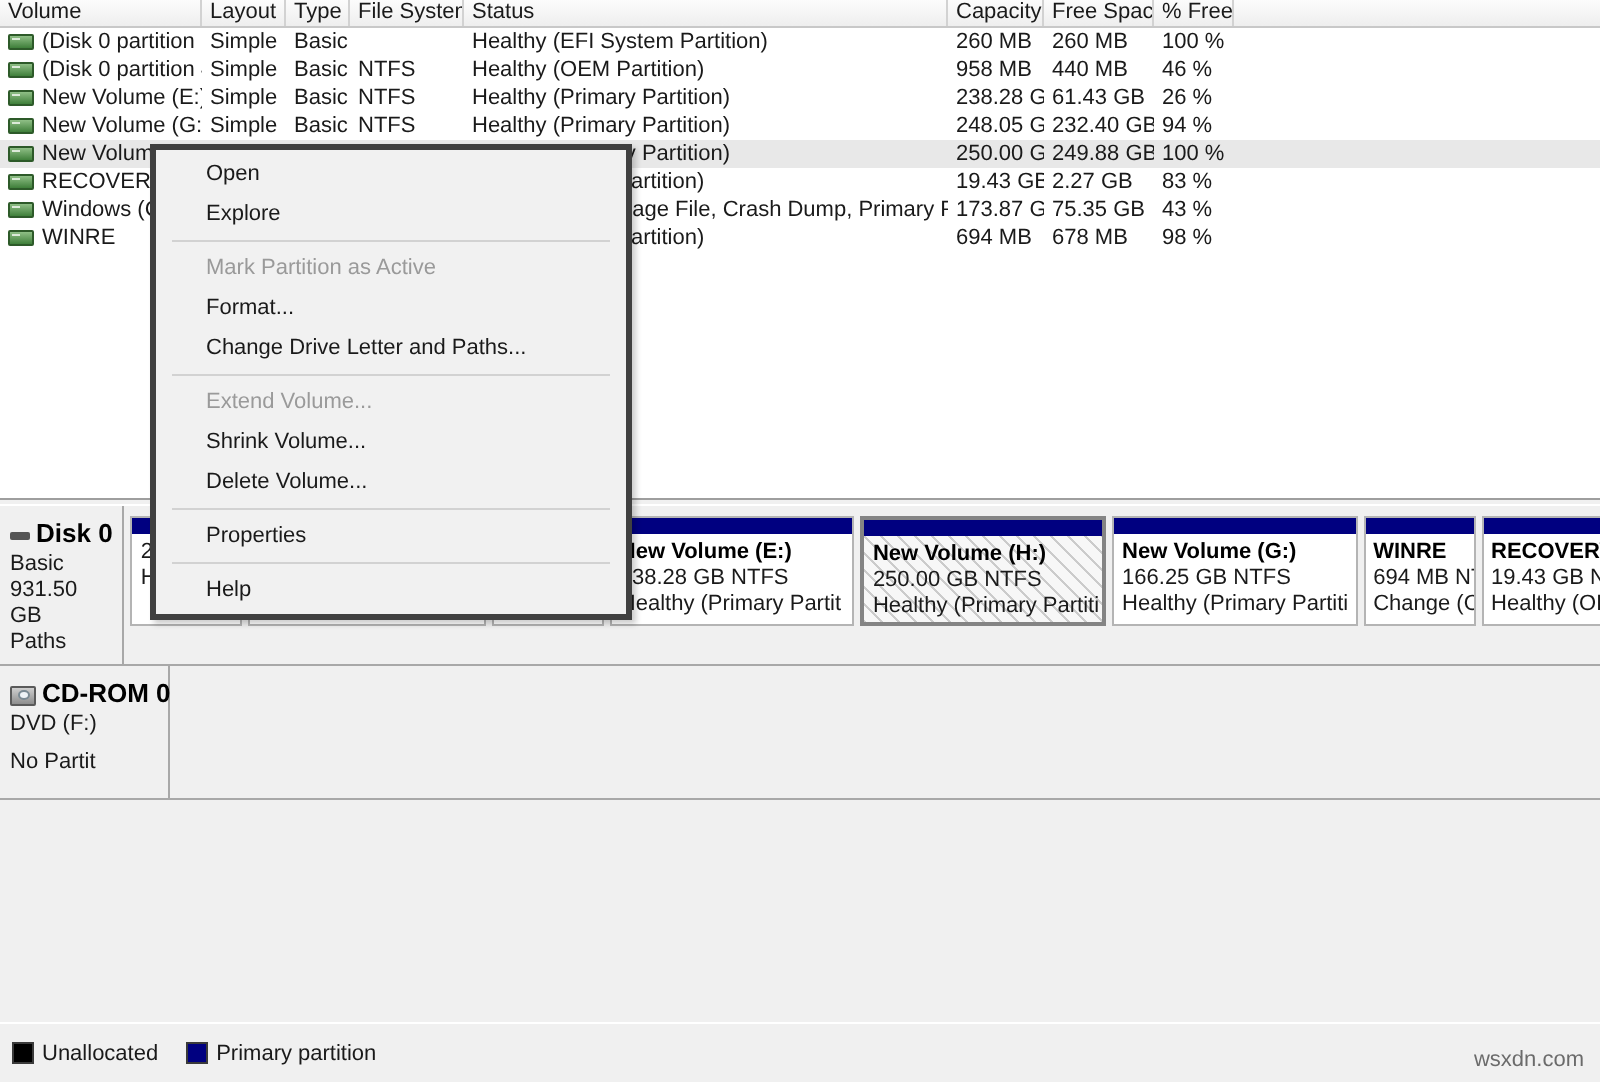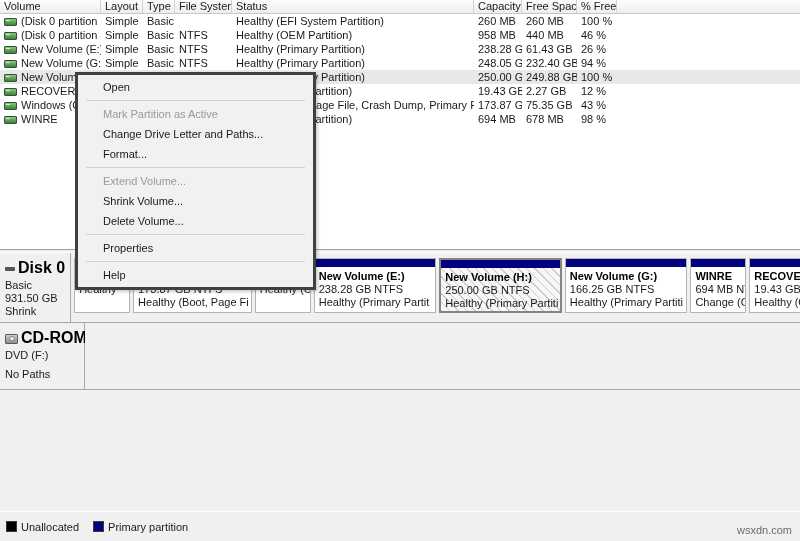--- a/index.html
+++ b/index.html
@@ -51,21 +51,21 @@
   .num{text-align:left;}
 
   
   .gfx{position:absolute;left:0;top:252px;width:800px;height:258px;background:#f0f0f0;
        border-top:1px solid #ffffff;box-sizing:border-box;overflow:hidden;}
   .disk-row{position:relative;display:flex;background:#f0f0f0;border-bottom:1px solid #a8a8a8;}
   .disk-info{
     width:85px;box-sizing:border-box;background:#f0f0f0;
     border-right:1px solid #a8a8a8;padding:6px 5px 4px 5px;
   }
-  .disk-title{font-weight:bold;font-size:16px;color:#000;margin-bottom:2px;white-space:nowrap;}
+  .disk-title{font-weight:bold;font-size:13px;color:#000;margin-bottom:2px;white-space:nowrap;}
   .disk-title .dico{
     display:inline-block;width:10px;height:4px;background:#555;border-radius:1px;
     margin-right:3px;vertical-align:middle;
   }
   .cd-title .dico{
     width:11px;height:8px;background:linear-gradient(#cfcfcf,#8d8d8d);
     border:1px solid #5a5a5a;border-radius:1px;position:relative;
   }
   .cd-title .dico::after{
     content:"";position:absolute;left:3px;top:1px;width:4px;height:3px;
@@ -195,21 +195,21 @@
       </div>
 
       <div class="vol-row">
         <div class="c w-vol"><span class="drv-ico"></span><span>RECOVERY (D:)</span></div>
         <div class="c w-lay">Simple</div>
         <div class="c w-typ">Basic</div>
         <div class="c w-fs">NTFS</div>
         <div class="c w-st">Healthy (OEM Partition)</div>
         <div class="c w-cap num">19.43 GB</div>
         <div class="c w-free num">2.27 GB</div>
-        <div class="c w-pct num">12 %</div>
+        <div class="c w-pct num">83 %</div>
       </div>
 
       <div class="vol-row">
         <div class="c w-vol"><span class="drv-ico"></span><span>Windows (C:)</span></div>
         <div class="c w-lay">Simple</div>
         <div class="c w-typ">Basic</div>
         <div class="c w-fs">NTFS</div>
         <div class="c w-st">Healthy (Boot, Page File, Crash Dump, Primary Partition)</div>
         <div class="c w-cap num">173.87 GB</div>
         <div class="c w-free num">75.35 GB</div>
@@ -233,21 +233,21 @@
   <div class="gfx">
 
     <div class="disk-row">
       <div class="disk-info">
         <div class="disk-title">
           <span class="dico"></span><span>Disk 0</span>
         </div>
         <div class="disk-meta">
           <div>Basic</div>
           <div>931.50 GB</div>
-          <div>Shrink</div>
+          <div>Paths</div>
         </div>
       </div>
 
       <div class="parts">
 
         <div class="part" style="width:7.3%;height:55px;">
           <div class="cap"></div>
           <div class="body">
             <div class="pname"></div>
             <div class="pline">260 MB</div>
@@ -322,21 +322,21 @@
     </div>
 
     <div class="cd-row">
       <div class="disk-info" style="height:66px;">
         <div class="disk-title cd-title">
           <span class="dico"></span><span>CD-ROM 0</span>
         </div>
         <div class="disk-meta">
           <div>DVD (F:)</div>
           <span class="sp"></span>
-          <div>No Paths</div>
+          <div>No Partit</div>
         </div>
       </div>
       <div class="cd-empty"></div>
     </div>
 
     <div class="gfx-blank"></div>
   </div>
 
   <div class="legend">
     <div class="lg">
@@ -345,24 +345,25 @@
     </div>
     <div class="lg">
       <span class="swatch" style="background:#000080;"></span>
       <span class="lg-label">Primary partition</span>
     </div>
   </div>
   <div class="watermark">wsxdn.com</div>
 
   <div class="ctx">
     <div class="ctx-item">Open</div>
+    <div class="ctx-item">Explore</div>
     <div class="ctx-sep"></div>
     <div class="ctx-item disabled">Mark Partition as Active</div>
+    <div class="ctx-item">Format...</div>
     <div class="ctx-item">Change Drive Letter and Paths...</div>
-    <div class="ctx-item">Format...</div>
     <div class="ctx-sep"></div>
     <div class="ctx-item disabled">Extend Volume...</div>
     <div class="ctx-item">Shrink Volume...</div>
     <div class="ctx-item">Delete Volume...</div>
     <div class="ctx-sep"></div>
     <div class="ctx-item">Properties</div>
     <div class="ctx-sep"></div>
     <div class="ctx-item">Help</div>
   </div>
 

